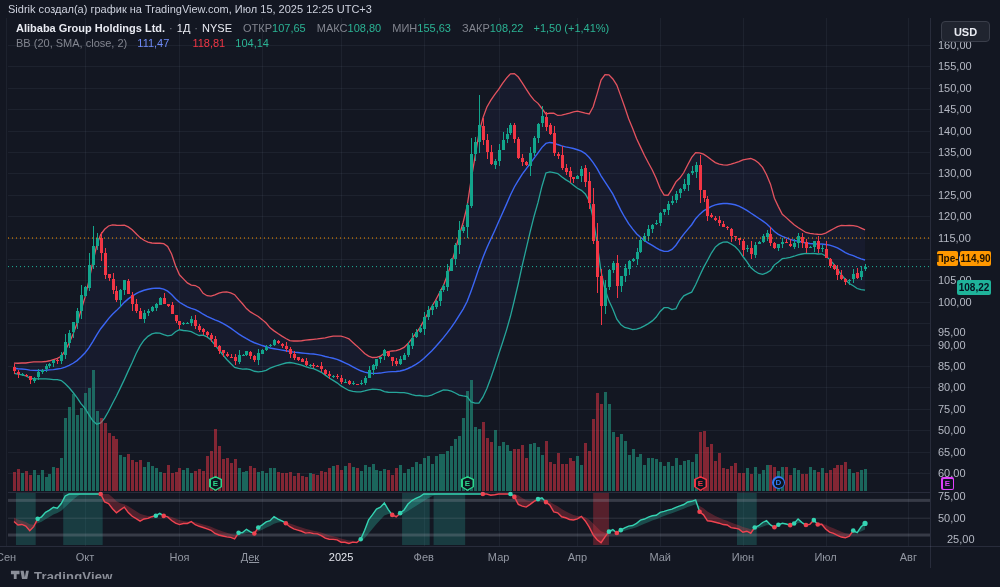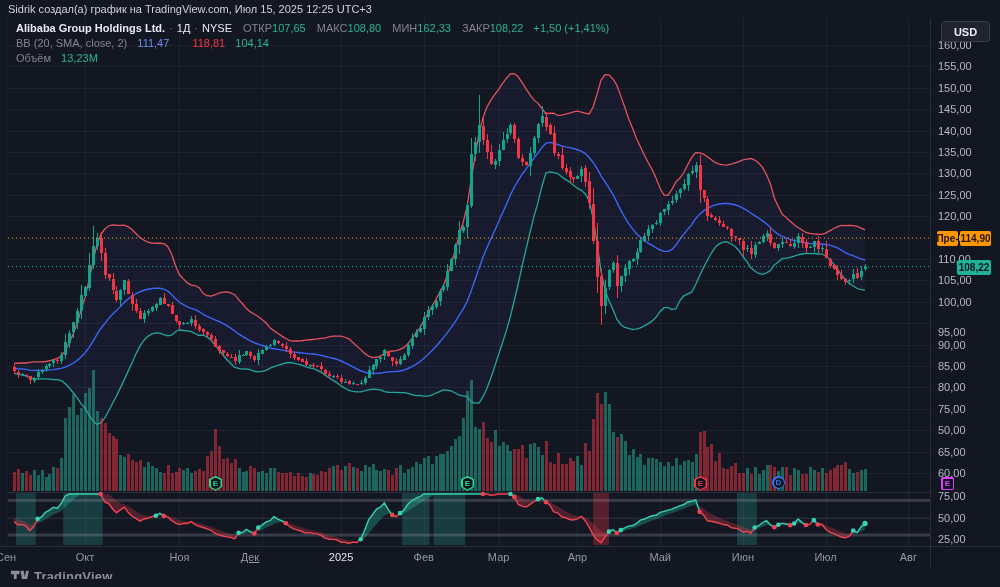--- a/index.html
+++ b/index.html
@@ -18,21 +18,21 @@
   .v-blue{color:#6f8bf7;margin-left:7px;}
   .v-red{color:#f23645;margin-left:20px;}
   .v-teal{color:#2bb394;margin-left:7px;}
   .usd-btn{position:absolute;left:941px;top:21px;width:47px;height:19px;z-index:6;background:#20242f;
     border:1px solid #3a3e4a;border-radius:4px;color:#e9ebf2;font-size:11px;font-weight:700;
     display:flex;align-items:center;justify-content:center;cursor:pointer;}
   .ptick{position:absolute;left:938px;font-size:11px;color:#b4b8c3;z-index:3;line-height:12px;}
   .tlabel{position:absolute;top:551px;transform:translateX(-50%);font-size:11px;color:#9297a2;z-index:3;}
   .tlabel.major{color:#e2e5ec;text-align:right;}
   .axis-flag{position:absolute;z-index:5;font-size:10px;font-weight:700;border-radius:2px;
-    display:flex;align-items:center;justify-content:center;height:15px;}
+    display:flex;align-items:center;justify-content:center;height:15px;margin-top:20px;}
   .flag-orange{background:#ff9800;color:#201300;}
   .flag-teal{background:#1fb39a;color:#06121f;}
   .badge{position:absolute;z-index:5;width:13px;height:15px;cursor:pointer;}
   .badge .shape{position:absolute;inset:0;}
   .badge .inner{position:absolute;inset:1.5px;background:#0d141f;}
   .badge .ltr{position:absolute;inset:0;display:flex;align-items:center;justify-content:center;
     font-size:8px;font-weight:700;line-height:1;}
   .shield{clip-path:polygon(50% 0%,100% 20%,100% 74%,50% 100%,0% 74%,0% 20%);}
   .badge.circle .shape{border-radius:50%;}
   .badge.circle{height:13px;}
@@ -866,33 +866,29 @@
         <line x1="0" y1="546.5" x2="1000" y2="546.5" stroke="rgba(170,180,210,0.14)" stroke-width="1"></line>
         <line x1="930.5" y1="18" x2="930.5" y2="568" stroke="rgba(170,180,210,0.14)" stroke-width="1"></line>
       </g>
     </svg>
 
   <div class="legend">
     <div class="lg-row">
       <span class="lg-sym">Alibaba Group Holdings Ltd.</span><span class="sep">·</span><span class="wht">1Д</span><span class="sep">·</span><span class="wht">NYSE</span>
       <span class="lbl">ОТКР</span><span class="v-up">107,65</span>
       <span class="lbl">МАКС</span><span class="v-up">108,80</span>
-      <span class="lbl">МИН</span><span class="v-up">162,33</span>
+      <span class="lbl">МИН</span><span class="v-up">155,63</span>
       <span class="lbl">ЗАКР</span><span class="v-up">108,22</span>
       <span class="v-chg">+1,50 (+1,41%)</span>
     </div>
     <div class="lg-row">
       <span class="lbl" style="margin-left:0">BB (20, SMA, close, 2)</span>
       <span class="v-blue">111,47</span>
       <span class="v-red">118,81</span>
       <span class="v-teal">104,14</span>
-    </div>
-    <div class="lg-row">
-      <span class="lbl" style="margin-left:0">Объём</span>
-      <span class="v-teal">13,23М</span>
     </div>
   </div>
 
   <div class="usd-btn">USD</div>
 
   <div id="price-axis">
       <div class="ptick" style="top: 39px;">160,00</div>
       <div class="ptick" style="top: 60.4px;">155,00</div>
       <div class="ptick" style="top: 81.8px;">150,00</div>
       <div class="ptick" style="top: 103.2px;">145,00</div>
@@ -908,21 +904,21 @@
       <div class="ptick" style="top: 326px;">95,00</div>
       <div class="ptick" style="top: 338.6px;">90,00</div>
       <div class="ptick" style="top: 360px;">85,00</div>
       <div class="ptick" style="top: 381.4px;">80,00</div>
       <div class="ptick" style="top: 402.8px;">75,00</div>
       <div class="ptick" style="top: 424.2px;">50,00</div>
       <div class="ptick" style="top: 445.6px;">65,00</div>
       <div class="ptick" style="top: 467px;">60,00</div>
       <div class="ptick" style="top: 490.05px;">75,00</div>
       <div class="ptick" style="top: 511.7px;">50,00</div>
-      <div class="ptick" style="top: 533.35px;">25,00</div>
+      <div class="ptick" style="top: 533.35px; margin-left: 9px;">25,00</div>
     </div>
   <div id="time-axis">
       <div class="tlabel" style="left: 6.12px;">Сен</div>
       <div class="tlabel" style="left: 84.92px;">Окт</div>
       <div class="tlabel" style="left: 179.48px;">Ноя</div>
       <div class="tlabel" style="left: 250px; text-decoration: underline;">Дек</div>
       <div class="tlabel major" style="left: 341.02px;">2025</div>
       <div class="tlabel" style="left: 423.76px;">Фев</div>
       <div class="tlabel" style="left: 498.62px;">Мар</div>
       <div class="tlabel" style="left: 577.42px;">Апр</div>

